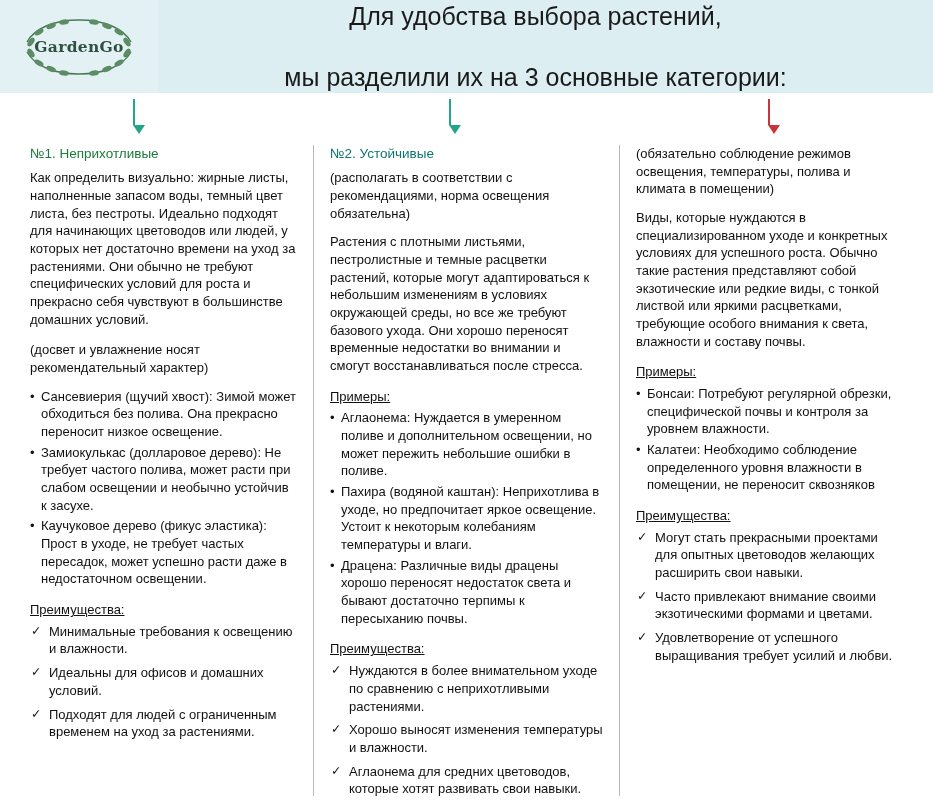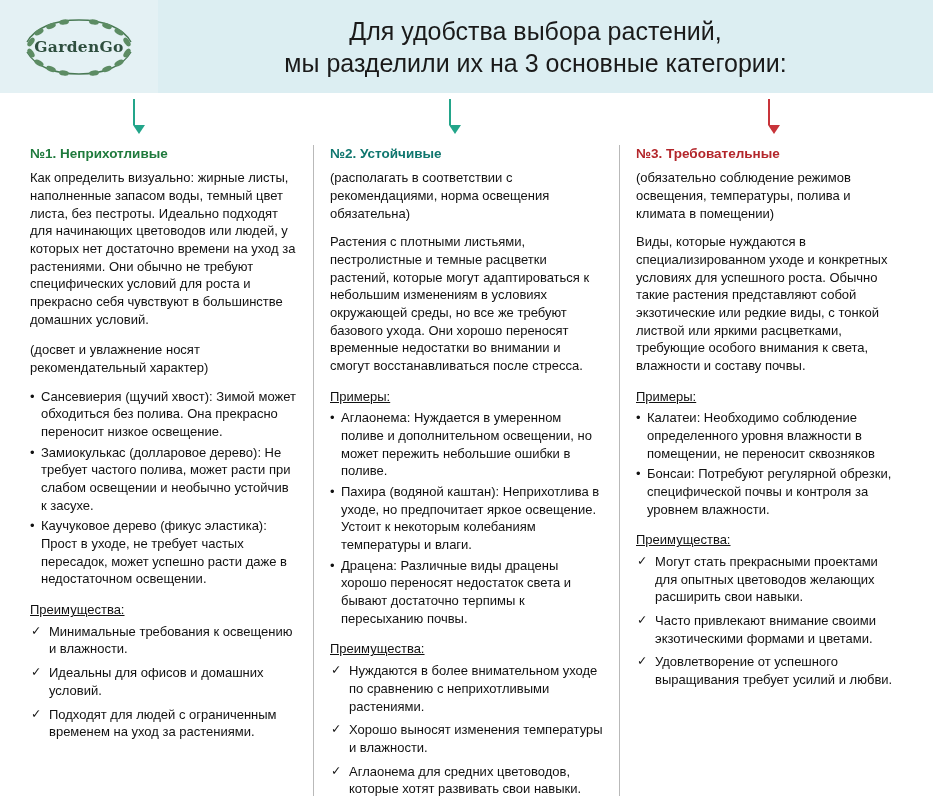--- a/index.html
+++ b/index.html
@@ -51,21 +51,21 @@
     position: absolute;
     top: 0; left: 0;
     width: 140px; height: 70px;
     z-index: 1;
   }
   .title-box {
     flex: 1;
     display: flex;
     flex-direction: column;
     align-items: center;
-    justify-content: center;
+    justify-content: space-between;
     padding-right: 20px;
   }
   .title-line {
     font-family: "Liberation Sans", sans-serif;
     font-size: 25px;
     color: #1a1a1a;
     line-height: 1.28;
     text-align: center;
     white-space: nowrap;
   }
@@ -104,21 +104,21 @@
     padding: 0 16px;
     font-size: 13px;
     line-height: 1.36;
     color: #111;
   }
   .col.c1 { width: 299px; }
   .col.c2 { width: 306px; border-left: 1px solid #b9b9b9; }
   .col.c3 { width: 300px; border-left: 1px solid #b9b9b9; }
 
   .col-title {
-    font-weight: bold;
+    font-weight: normal;
     font-size: 13.5px;
     margin-bottom: 6px;
   }
   .c1 .col-title { color: #1e7a3c; }
   .c2 .col-title { color: #0f766e; }
   .c3 .col-title { color: #b3262b; }
 
   .para {
     margin: 0 0 13px 0;
   }
@@ -245,27 +245,26 @@
       </ul>
       <div class="sub-head">Преимущества:</div>
       <ul class="checks">
         <li>Нуждаются в более внимательном уходе по сравнению с неприхотливыми растениями.</li>
         <li>Хорошо выносят изменения температуры и влажности.</li>
         <li>Аглаонема для средних цветоводов, которые хотят развивать свои навыки.</li>
       </ul>
     </div>
 
     <div class="col c3">
-      <div class="col-title">№3. Требовательные</div>
       <p class="para tight">(обязательно соблюдение режимов освещения, температуры, полива и климата в помещении)</p>
       <p class="para">Виды, которые нуждаются в специализированном уходе и конкретных условиях для успешного роста. Обычно такие растения представляют собой экзотические или редкие виды, с тонкой листвой или яркими расцветками, требующие особого внимания к света, влажности и составу почвы.</p>
       <div class="sub-head">Примеры:</div>
       <ul class="bullets">
+        <li>Бонсаи: Потребуют регулярной обрезки, специфической почвы и контроля за уровнем влажности.</li>
         <li>Калатеи: Необходимо соблюдение определенного уровня влажности в помещении, не переносит сквозняков</li>
-        <li>Бонсаи: Потребуют регулярной обрезки, специфической почвы и контроля за уровнем влажности.</li>
       </ul>
       <div class="sub-head">Преимущества:</div>
       <ul class="checks">
         <li>Могут стать прекрасными проектами для опытных цветоводов желающих расширить свои навыки.</li>
         <li>Часто привлекают внимание своими экзотическими формами и цветами.</li>
         <li>Удовлетворение от успешного выращивания требует усилий и любви.</li>
       </ul>
     </div>
 
   </div>

